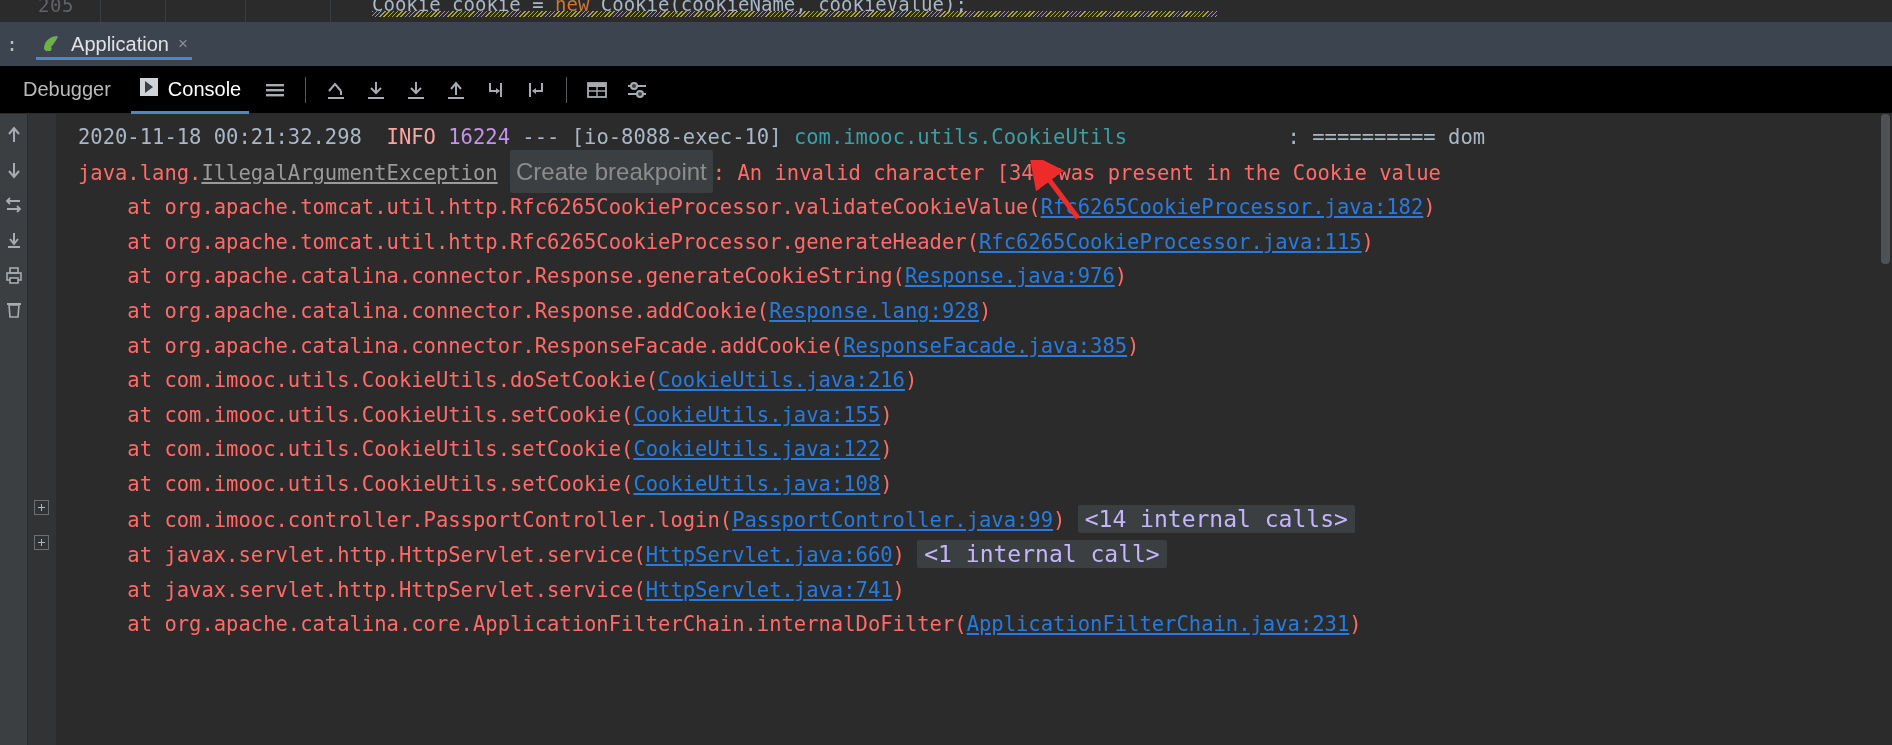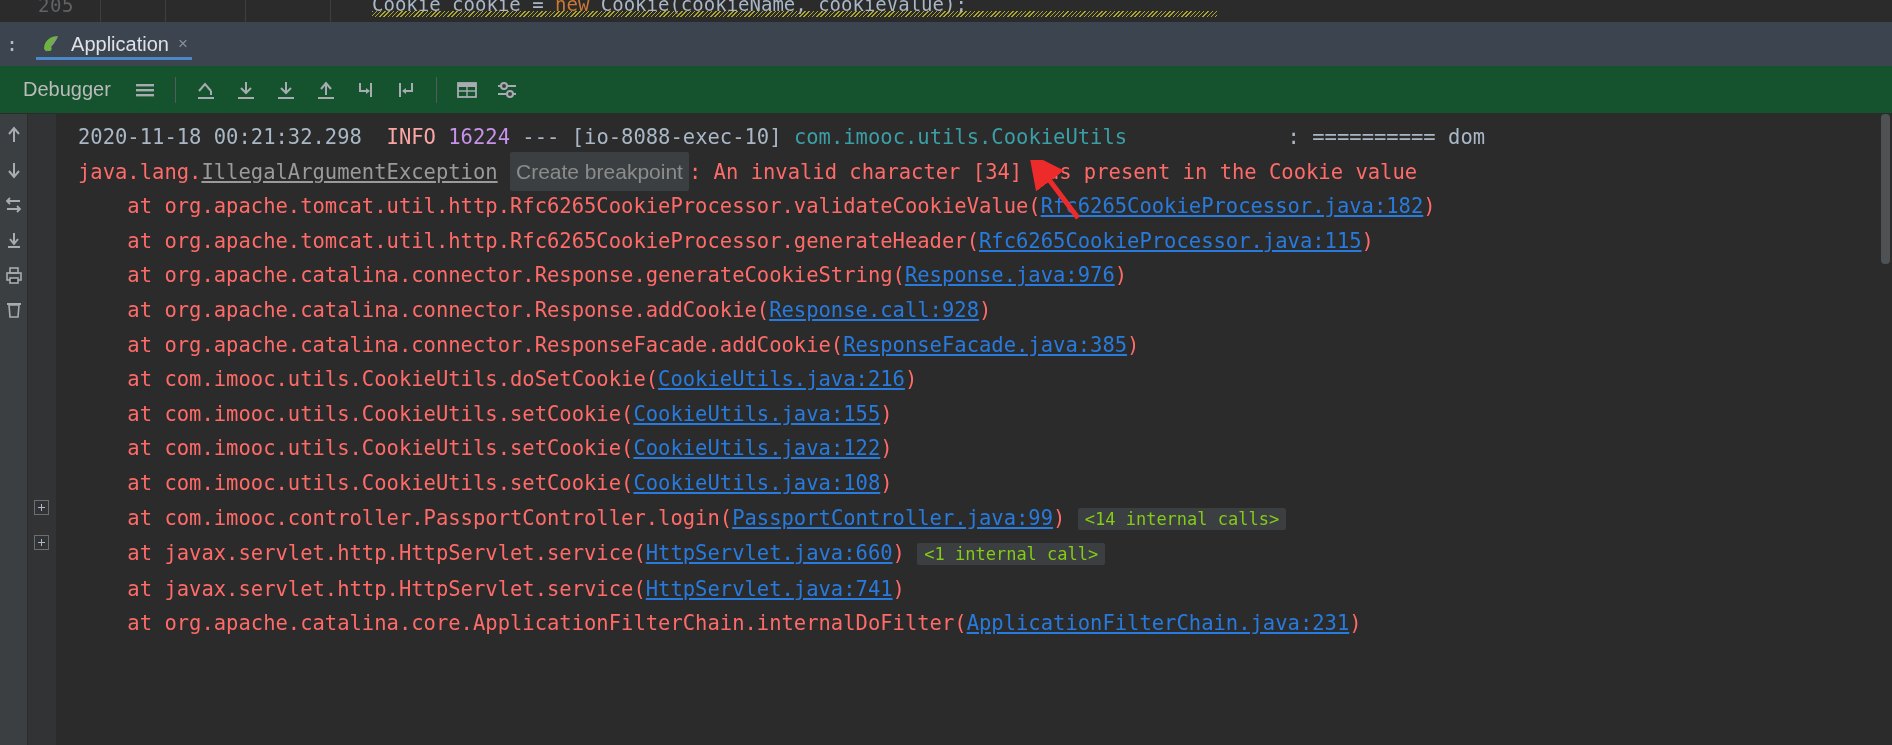--- a/index.html
+++ b/index.html
@@ -54,21 +54,21 @@
     height: 3px; background: #4a88c7;
   }
   .tab .label { color: #dfe1e5; font-family: "Liberation Sans", sans-serif; font-size: 20px; }
   .tab .closer { color: #8d9196; font-size: 17px; font-family: "Liberation Sans", sans-serif; }
   .spring-icon { width: 22px; height: 22px; position: relative; display:inline-block; }
 
   
   .toolrow {
     position: relative;
     height: 48px;
-    background: #14532d;
+    background: #000000;
     display: flex; align-items: center;
     border-bottom: 1px solid #2b2b2b;
   }
   .toolrow .subtab {
     position: relative;
     display: flex; align-items: center; gap: 9px;
     height: 48px; padding: 0 14px;
     color: #bbbbbb; font-family: "Liberation Sans", sans-serif; font-size: 20px;
   }
   .toolrow .subtab.active { color: #ffffff; }
@@ -129,25 +129,25 @@
   .c-gray    { color: #a9b7c6; }
   .c-info    { color: #fca5a5; }
   .c-pid     { color: #c792ea; }
   .c-logger  { color: #3a9fa6; }
   .c-red     { color: #ff6b68; }
   .c-link    { color: #287bde; text-decoration: underline; }
   .c-exc     { color: #9a9a9a; text-decoration: underline; }
   .badge-bp  {
     background: #3c3f41; color: #8c8c8c;
     font-family: "Liberation Sans", sans-serif;
-    font-size: 21px; padding: 8px 6px; border-radius: 2px;
+    font-size: 24px; padding: 8px 6px; border-radius: 2px;
   }
   .badge-int {
-    background: #3c3f41; color: #84cc16;
-    font-size: 17px; padding: 1px 7px; border-radius: 2px;
+    background: #3c3f41; color: #c4b5fd;
+    font-size: 23px; padding: 1px 7px; border-radius: 2px;
   }
 
   .scrollbar-v {
     position: absolute; right: 0; top: 0; width: 13px; height: 631px;
     background: transparent;
   }
   .scrollbar-v .thumb {
     position: absolute; right: 2px; top: 0; width: 9px; height: 150px;
     background: #4e5254; border-radius: 4px;
   }
@@ -185,20 +185,29 @@
 
 <div class="toolrow">
 
   <div class="subtab">
     <span>
       <svg width="0" height="0"></svg>
     </span>
     <span>Debugger</span>
   </div>
 
+  <div class="subtab active">
+    <span>
+      <svg width="20" height="20" viewBox="0 0 20 20">
+        <rect x="1" y="1" width="18" height="18" fill="#cfd2d6"></rect>
+        <path d="M6 4 L14 10 L6 16 Z" fill="#3c3f41"></path>
+      </svg>
+    </span>
+    <span>Console</span>
+  </div>
 
 
   <div class="tbtn">
     <svg width="26" height="26" viewBox="0 0 26 26">
       <rect x="4" y="7" width="18" height="2.4" fill="#a7acb1"></rect>
       <rect x="4" y="12" width="18" height="2.4" fill="#a7acb1"></rect>
       <rect x="4" y="17" width="18" height="2.4" fill="#a7acb1"></rect>
     </svg>
   </div>
 
@@ -312,21 +321,21 @@
   <div class="console">
 
     <div class="cline"><span class="c-gray">2020-11-18 00:21:32.298</span><span class="c-gray">  </span><span class="c-info">INFO</span><span class="c-gray"> </span><span class="c-pid">16224</span><span class="c-gray"> </span><span class="c-gray">---</span><span class="c-gray"> </span><span class="c-gray">[io-8088-exec-10]</span><span class="c-gray"> </span><span class="c-logger">com.imooc.utils.CookieUtils</span><span class="c-gray">             </span><span class="c-gray">:</span><span class="c-gray"> </span><span class="c-gray">========== dom</span></div>
 
     <div class="cline"><span class="c-red">java.lang.</span><span class="c-exc">IllegalArgumentException</span><span> </span><span class="badge-bp">Create breakpoint</span><span class="c-red">:</span><span class="c-red"> </span><span class="c-red">An invalid character [34] was present in the Cookie value</span></div>
 
     <div id="stack-container">
         <div class="cline"><span class="c-red">    at org.apache.tomcat.util.http.Rfc6265CookieProcessor.validateCookieValue(</span><span class="c-link">Rfc6265CookieProcessor.java:182</span><span class="c-red">)</span></div>
         <div class="cline"><span class="c-red">    at org.apache.tomcat.util.http.Rfc6265CookieProcessor.generateHeader(</span><span class="c-link">Rfc6265CookieProcessor.java:115</span><span class="c-red">)</span></div>
         <div class="cline"><span class="c-red">    at org.apache.catalina.connector.Response.generateCookieString(</span><span class="c-link">Response.java:976</span><span class="c-red">)</span></div>
-        <div class="cline"><span class="c-red">    at org.apache.catalina.connector.Response.addCookie(</span><span class="c-link">Response.call:928</span><span class="c-red">)</span></div>
+        <div class="cline"><span class="c-red">    at org.apache.catalina.connector.Response.addCookie(</span><span class="c-link">Response.lang:928</span><span class="c-red">)</span></div>
         <div class="cline"><span class="c-red">    at org.apache.catalina.connector.ResponseFacade.addCookie(</span><span class="c-link">ResponseFacade.java:385</span><span class="c-red">)</span></div>
         <div class="cline"><span class="c-red">    at com.imooc.utils.CookieUtils.doSetCookie(</span><span class="c-link">CookieUtils.java:216</span><span class="c-red">)</span></div>
         <div class="cline"><span class="c-red">    at com.imooc.utils.CookieUtils.setCookie(</span><span class="c-link">CookieUtils.java:155</span><span class="c-red">)</span></div>
         <div class="cline"><span class="c-red">    at com.imooc.utils.CookieUtils.setCookie(</span><span class="c-link">CookieUtils.java:122</span><span class="c-red">)</span></div>
         <div class="cline"><span class="c-red">    at com.imooc.utils.CookieUtils.setCookie(</span><span class="c-link">CookieUtils.java:108</span><span class="c-red">)</span></div>
         <div class="cline"><span class="c-red">    at com.imooc.controller.PassportController.login(</span><span class="c-link">PassportController.java:99</span><span class="c-red">)</span><span> </span><span class="badge-int">&lt;14 internal calls&gt;</span></div>
         <div class="cline"><span class="c-red">    at javax.servlet.http.HttpServlet.service(</span><span class="c-link">HttpServlet.java:660</span><span class="c-red">)</span><span> </span><span class="badge-int">&lt;1 internal call&gt;</span></div>
         <div class="cline"><span class="c-red">    at javax.servlet.http.HttpServlet.service(</span><span class="c-link">HttpServlet.java:741</span><span class="c-red">)</span></div>
         <div class="cline"><span class="c-red">    at org.apache.catalina.core.ApplicationFilterChain.internalDoFilter(</span><span class="c-link">ApplicationFilterChain.java:231</span><span class="c-red">)</span></div>
       </div>

